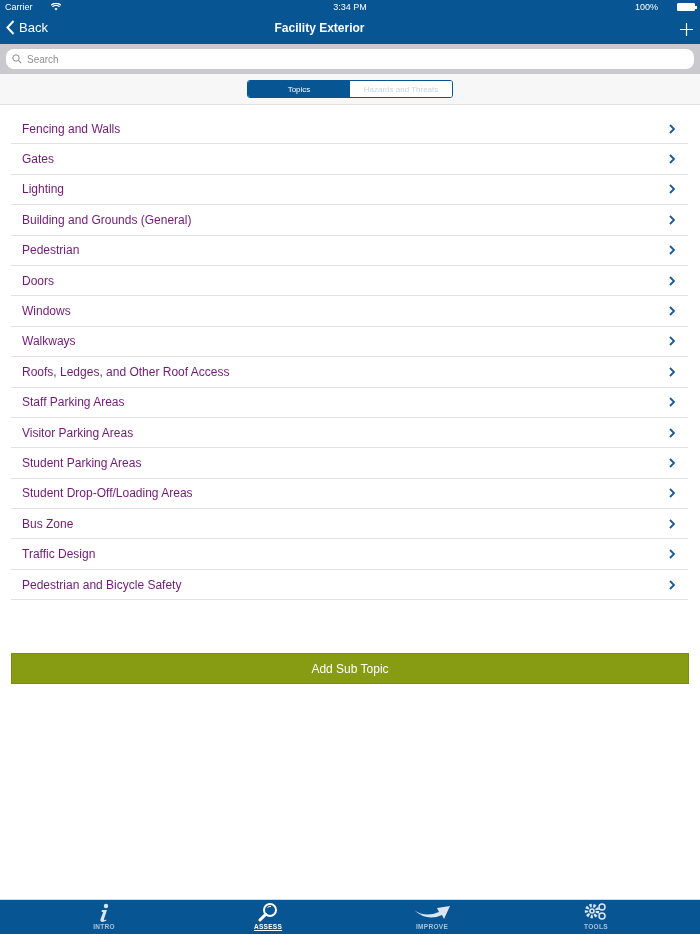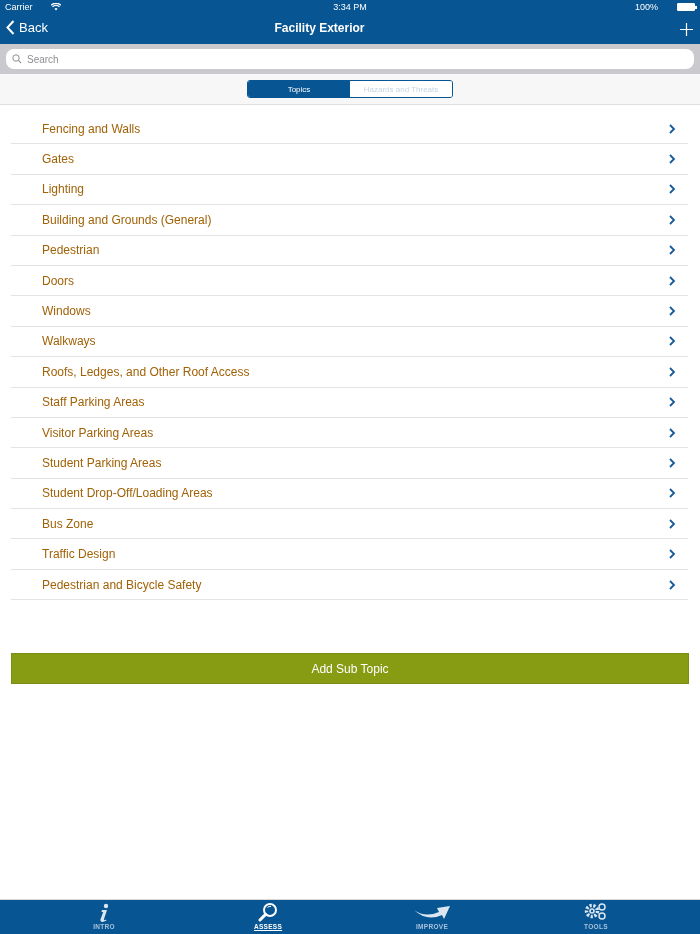--- a/index.html
+++ b/index.html
@@ -20,21 +20,21 @@
   .search { width: 100%; height: 20px; background: #fff; border-radius: 8px; display: flex; align-items: center; padding-left: 6px; gap: 5px; }
   .search input { border: none; outline: none; font-size: 10px; color: #333; background: transparent; flex: 1; font-family: "Liberation Sans", sans-serif; }
   .search input::placeholder { color: #8e8e93; }
   .segbar { position: absolute; top: 74px; left: 0; width: 700px; height: 31px; background: #f7f7f7; border-bottom: 1px solid #e0e0e0; padding-left: 28px; }
   .seg { position: absolute; left: 247px; top: 6px; width: 206px; height: 18px; border: 1px solid #075592; border-radius: 3px; display: flex; overflow: hidden; }
   .seg div { flex: 1; font-size: 8px; display: flex; align-items: center; justify-content: center; cursor: pointer; }
   .seg .active { background: #075592; color: #fff; }
   .seg .inactive { background: #fff; color: #c6d5e3; }
   .list { position: absolute; top: 114px; left: 11px; width: 677px; }
   .row { height: 30.4px; border-bottom: 1px solid #e3e3e3; display: flex; align-items: center; justify-content: space-between; padding-left: 11px; padding-right: 10px; cursor: pointer; }
-  .row .label { font-size: 12px; color: #a16207; margin-left: 20px; }
+  .row .label { font-size: 12px; color: #701a75; }
   .row .chev { width: 12px; height: 12px; }
   .addbtn { position: absolute; top: 653px; left: 11px; width: 678px; height: 31px; background: #879b13; color: #fff;
     font-size: 12px; display: flex; align-items: center; justify-content: center; cursor: pointer; border: 1px solid #7b8e10; }
   .tabbar { position: absolute; top: 899px; left: 0; width: 700px; height: 35px; background: #075592; border-top: 1px solid #d8d8d8; }
   .tab { position: absolute; top: 0; width: 100px; height: 35px; display: flex; flex-direction: column; align-items: center; cursor: pointer; }
   .tab .ico { height: 23px; display: flex; align-items: center; justify-content: center; }
   .tab .tl { font-size: 6.5px; font-weight: bold; color: #a9c3dc; letter-spacing: 0.3px; }
   .tab.active .tl { color: #fff; text-decoration: underline; }
 </style>
 </head>

